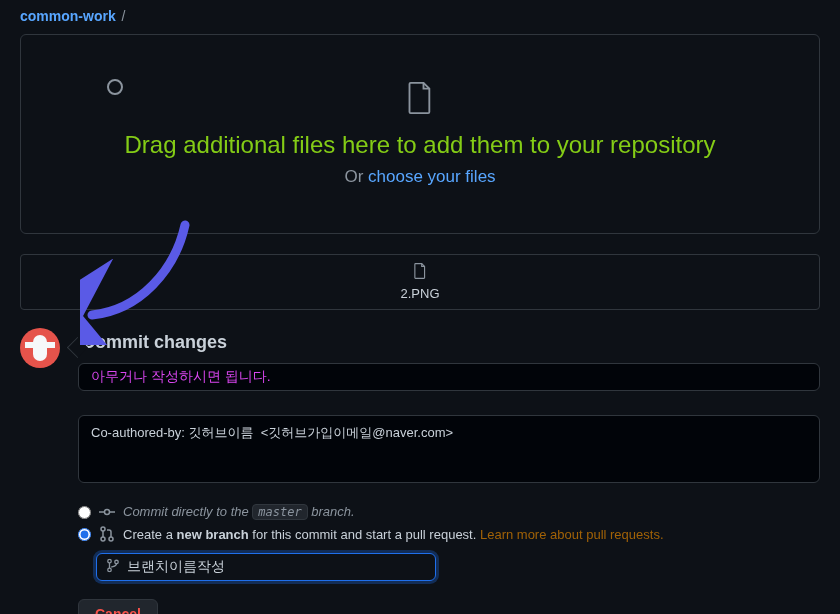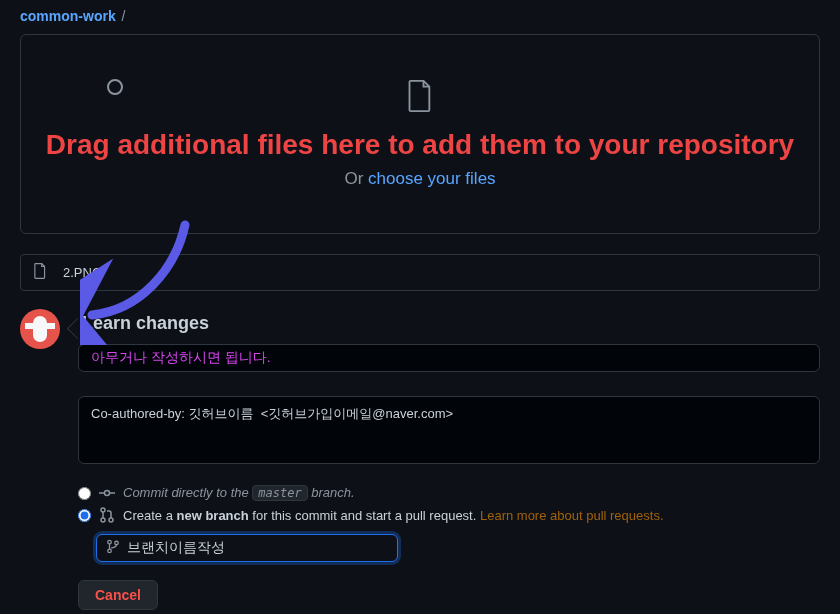--- a/index.html
+++ b/index.html
@@ -3,43 +3,43 @@
 <meta charset="utf-8">
 <style>
   * { box-sizing: border-box; margin: 0; padding: 0; }
   html, body { width: 840px; height: 614px; background: #0d1117; font-family: -apple-system, BlinkMacSystemFont, "Segoe UI", Helvetica, Arial, sans-serif; color: #c9d1d9; overflow: hidden; }
   .breadcrumb { padding: 8px 20px 4px; font-size: 14px; }
   .breadcrumb a { color: #58a6ff; text-decoration: none; font-weight: 600; }
   .breadcrumb .sep { color: #8b949e; margin-left: 2px; }
   .dropzone { margin: 6px 20px 0 20px; border: 1px solid #30363d; border-radius: 6px; background: #0d1117; height: 200px; display: flex; flex-direction: column; align-items: center; justify-content: center; position: relative; }
   .dropzone .spinner { position: absolute; left: 86px; top: 44px; width: 16px; height: 16px; border: 2px solid #8b949e; border-radius: 50%; }
   .dropzone .file-icon { margin-bottom: 12px; }
-  .dropzone h2 { font-size: 28px; font-weight: 700; color: #ef4444; margin-bottom: 8px; }
+  .dropzone h2 { font-size: 24px; font-weight: 400; color: #84cc16; margin-bottom: 8px; }
   .dropzone .or { font-size: 17px; color: #8b949e; }
   .dropzone .or a { color: #58a6ff; text-decoration: none; }
-  .filechip { margin: 20px 20px 0 20px; border: 1px solid #30363d; border-radius: 4px; padding: 8px 12px; display: flex; align-items: center; gap: 16px; font-size: 13px; }
+  .filechip { margin: 20px 20px 0 20px; border: 1px solid #30363d; border-radius: 4px; padding: 8px 12px; display: flex; align-items: center; gap: 4px; font-size: 13px; flex-direction: column; }
   .filechip .icon { color: #8b949e; }
   .commit-row { display: flex; align-items: flex-start; margin: 18px 20px 0 20px; position: relative; }
   .avatar { width: 40px; height: 40px; border-radius: 50%; background: #e5534b; flex-shrink: 0; display: flex; align-items: center; justify-content: center; position: relative; overflow: hidden; }
   .avatar::before { content: ""; position: absolute; width: 14px; height: 26px; background: #f6f8fa; border-radius: 7px 7px 7px 7px; left: 13px; top: 7px; }
   .avatar::after { content: ""; position: absolute; width: 30px; height: 6px; background: #f6f8fa; left: 5px; top: 14px; }
   .commit-box { margin-left: 18px; flex: 1; position: relative; }
   .commit-box::before { content: ""; position: absolute; left: -8px; top: 12px; width: 14px; height: 14px; background: #0d1117; border-left: 1px solid #30363d; border-bottom: 1px solid #30363d; transform: rotate(45deg); }
   .commit-title { font-size: 18px; font-weight: 600; padding: 4px 0 10px 4px; }
   .summary-input { width: 100%; background: #010409; border: 1px solid #30363d; border-radius: 6px; padding: 5px 12px; color: #d946ef; font-size: 14px; font-family: inherit; }
   .desc-area { width: 100%; margin-top: 24px; background: #010409; border: 1px solid #30363d; border-radius: 6px; padding: 8px 12px; color: #c9d1d9; font-size: 13px; font-family: inherit; height: 68px; resize: none; }
   .radio-group { margin-top: 14px; font-size: 13px; color: #c9d1d9; }
   .radio-row { display: flex; align-items: center; gap: 8px; padding: 3px 0; }
   .radio-row input[type=radio] { accent-color: #1f6feb; width: 13px; height: 13px; }
   .radio-row .glyph { color: #8b949e; display: inline-flex; }
   .radio-row .disabled-text { color: #8b949e; font-style: italic; }
   .radio-row strong { font-weight: 600; }
   .badge { display: inline-block; background: #21262d; border: 1px solid #30363d; border-radius: 4px; padding: 0 5px; font-family: ui-monospace, monospace; font-size: 12px; color: #8b949e; }
   .radio-row a { color: #a16207; text-decoration: none; }
-  .branch-input-wrap { position: relative; margin: 8px 0 0 18px; width: 302px; }
+  .branch-input-wrap { position: relative; margin: 8px 0 0 18px; width: 340px; }
   .branch-input-wrap .bicon { position: absolute; left: 10px; top: 50%; transform: translateY(-50%); color: #8b949e; }
   .branch-input { width: 100%; background: #0d1117; border: 1px solid #1f6feb; border-radius: 6px; padding: 5px 12px 5px 30px; color: #c9d1d9; font-size: 14px; font-family: ui-monospace, monospace; outline: none; box-shadow: 0 0 0 3px rgba(31,111,235,0.3); }
   .actions { margin-top: 18px; display: flex; gap: 10px; }
   .btn { display: inline-block; padding: 6px 16px; border-radius: 6px; font-size: 14px; font-weight: 600; border: 1px solid; cursor: pointer; font-family: inherit; }
   .btn-primary { background: #238636; border-color: #2ea043; color: #fff; }
   .btn-danger { background: #21262d; border-color: #30363d; color: #f85149; }
   .arrow { position: absolute; left: 80px; top: 215px; pointer-events: none; z-index: 50; }
 </style>
 </head>
 <body>
@@ -69,21 +69,21 @@
         <path d="M4 1h11l5 5v20a1 1 0 0 1-1 1H4a1 1 0 0 1-1-1V2a1 1 0 0 1 1-1z"></path>
         <path d="M15 1v5h5"></path>
       </svg>
   </span>
   <span>2.PNG</span>
 </div>
 
 <div class="commit-row">
   <div class="avatar"></div>
   <div class="commit-box">
-    <div class="commit-title">Learn changes</div>
+    <div class="commit-title">Commit changes</div>
     <input class="summary-input" type="text" value="아무거나 작성하시면 됩니다." style="">
     <textarea class="desc-area" style="">Co-authored-by: 깃허브이름  &lt;깃허브가입이메일@naver.com&gt;</textarea>
 
     <div class="radio-group">
       <label class="radio-row">
         <input type="radio" name="br" style="">
         <span class="glyph">
           <svg width="16" height="16" viewBox="0 0 16 16" fill="#8b949e">
               <circle cx="8" cy="8" r="2.5" fill="none" stroke="#8b949e" stroke-width="1.5"></circle>
               <line x1="0" y1="8" x2="5" y2="8" stroke="#8b949e" stroke-width="1.5"></line>

